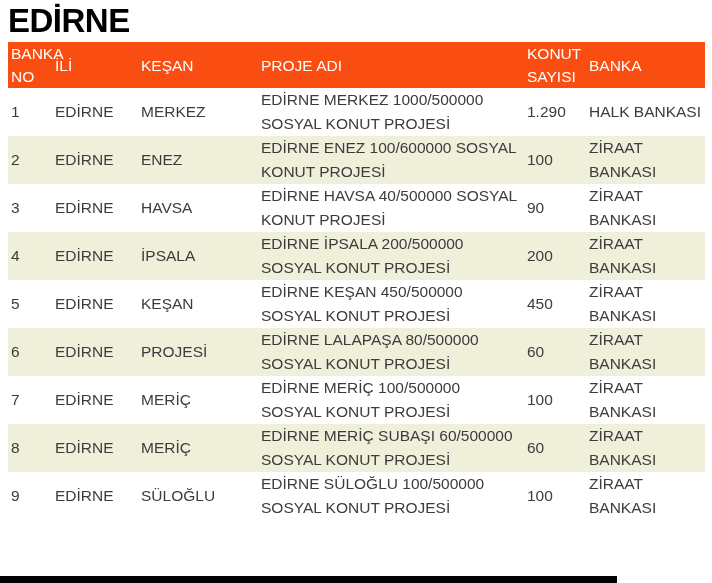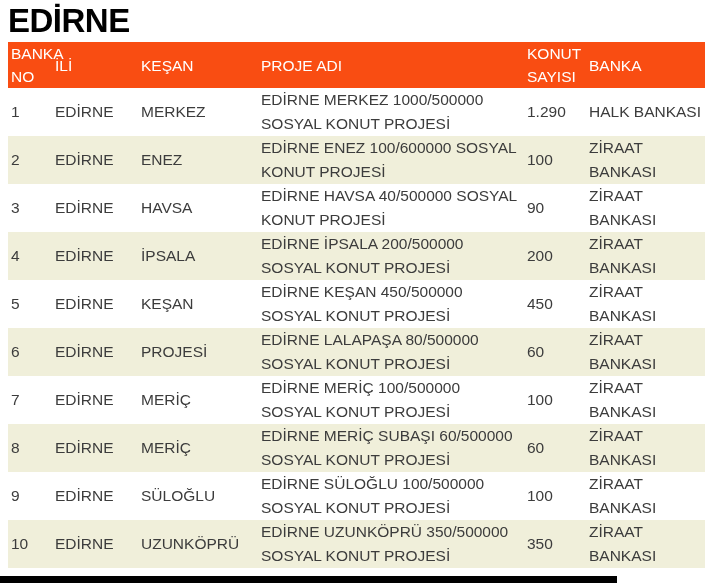--- a/index.html
+++ b/index.html
@@ -160,24 +160,16 @@
     <td>ZİRAAT BANKASI</td>
   </tr>
       <tr>
     <td>9</td>
     <td>EDİRNE</td>
     <td>SÜLOĞLU</td>
     <td>EDİRNE SÜLOĞLU 100/500000 SOSYAL KONUT PROJESİ</td>
     <td>100</td>
     <td>ZİRAAT BANKASI</td>
   </tr>
-      <tr>
-    <td>10</td>
-    <td>EDİRNE</td>
-    <td>UZUNKÖPRÜ</td>
-    <td>EDİRNE UZUNKÖPRÜ 350/500000 SOSYAL KONUT PROJESİ</td>
-    <td>350</td>
-    <td>ZİRAAT BANKASI</td>
-  </tr>
     </tbody>
 </table>
 
 <div class="bottom-bar"></div>
 
 </body></html>

